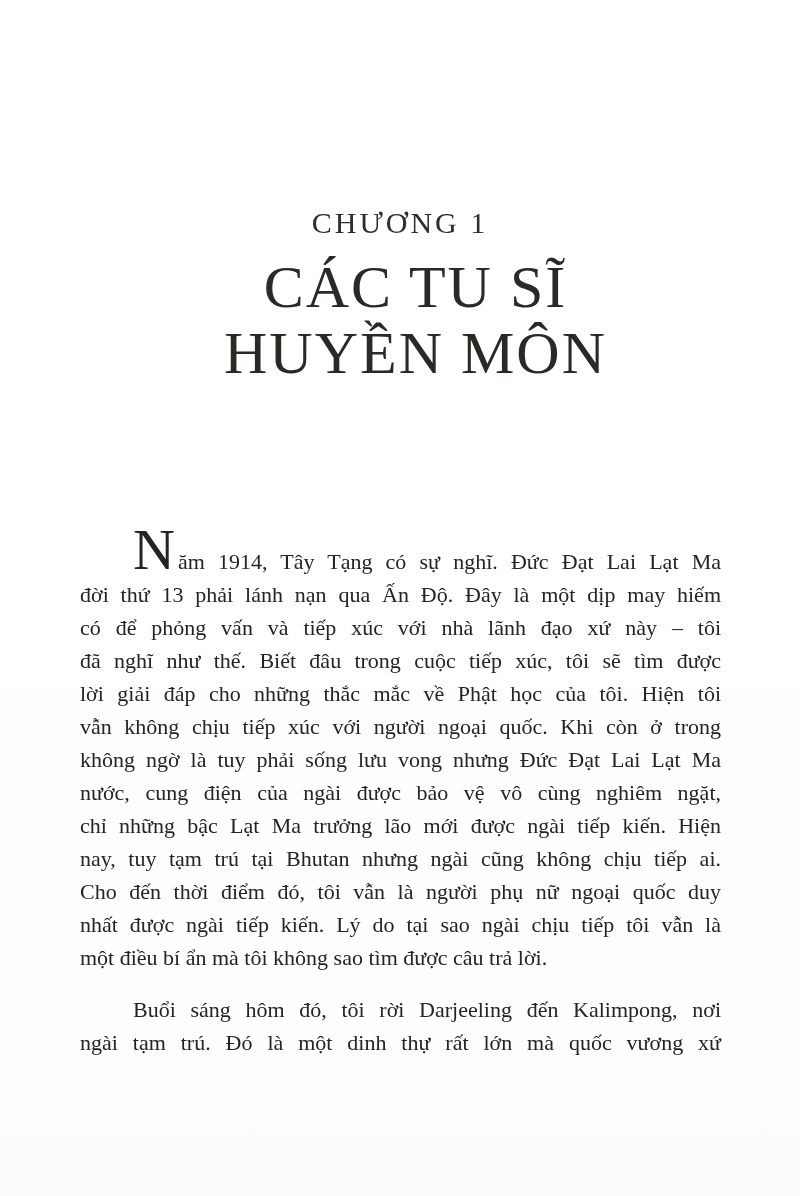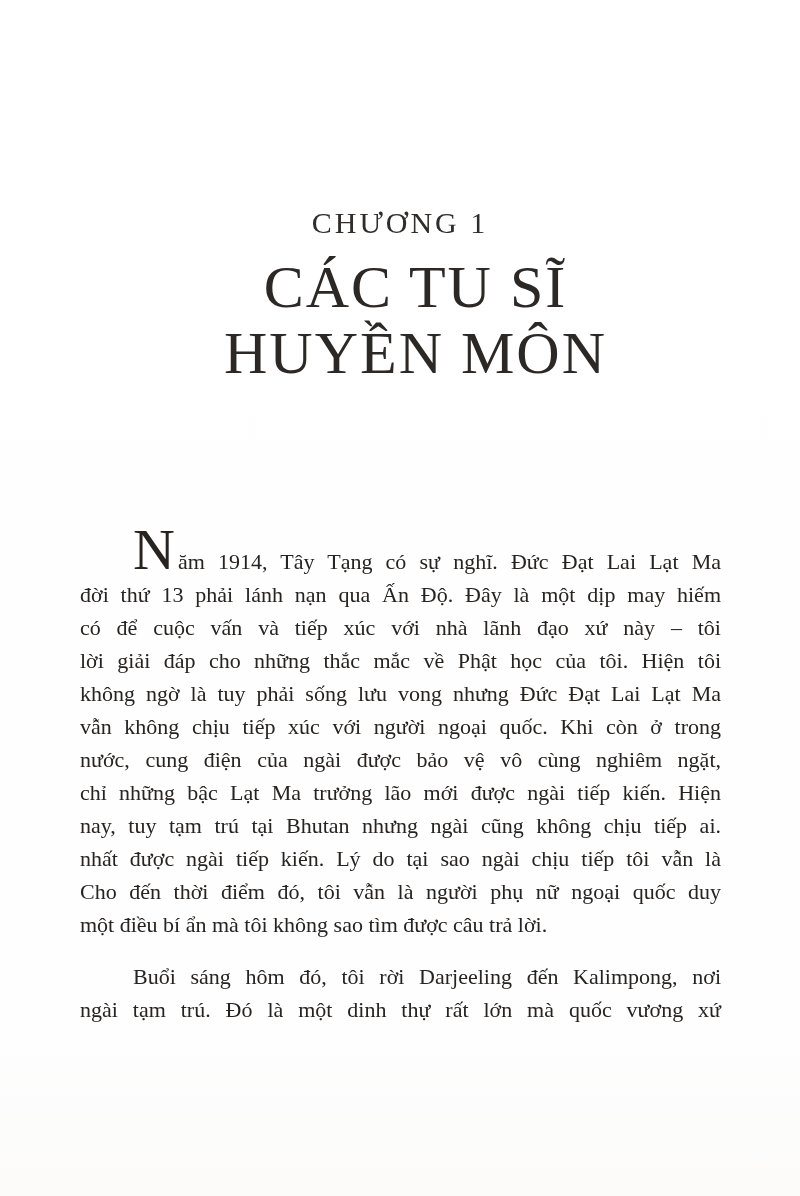--- a/index.html
+++ b/index.html
@@ -87,29 +87,30 @@
     <span class="title-line">HUYỀN MÔN</span>
   </h1>
 
   <div class="body-text">
 
     <div class="para para-1">
       <div class="line indent">
         <span class="dropcap">N</span><span>ăm 1914, Tây Tạng có sự nghĩ. Đức Đạt Lai Lạt Ma</span>
       </div>
       <div class="line">đời thứ 13 phải lánh nạn qua Ấn Độ. Đây là một dịp may hiếm</div>
-      <div class="line">có để cuộc vấn và tiếp xúc với nhà lãnh đạo xứ này – tôi</div>
+      <div class="line">có để phỏng vấn và tiếp xúc với nhà lãnh đạo xứ này – tôi</div>
+      <div class="line">đã nghĩ như thế. Biết đâu trong cuộc tiếp xúc, tôi sẽ tìm được</div>
       <div class="line">lời giải đáp cho những thắc mắc về Phật học của tôi. Hiện tôi</div>
+      <div class="line">vẫn không chịu tiếp xúc với người ngoại quốc. Khi còn ở trong</div>
       <div class="line">không ngờ là tuy phải sống lưu vong nhưng Đức Đạt Lai Lạt Ma</div>
-      <div class="line">vẫn không chịu tiếp xúc với người ngoại quốc. Khi còn ở trong</div>
       <div class="line">nước, cung điện của ngài được bảo vệ vô cùng nghiêm ngặt,</div>
       <div class="line">chỉ những bậc Lạt Ma trưởng lão mới được ngài tiếp kiến. Hiện</div>
       <div class="line">nay, tuy tạm trú tại Bhutan nhưng ngài cũng không chịu tiếp ai.</div>
+      <div class="line">Cho đến thời điểm đó, tôi vẫn là người phụ nữ ngoại quốc duy</div>
       <div class="line">nhất được ngài tiếp kiến. Lý do tại sao ngài chịu tiếp tôi vẫn là</div>
-      <div class="line">Cho đến thời điểm đó, tôi vẫn là người phụ nữ ngoại quốc duy</div>
       <div class="line last">một điều bí ẩn mà tôi không sao tìm được câu trả lời.</div>
     </div>
 
     <div class="para para-2">
       <div class="line indent">Buổi sáng hôm đó, tôi rời Darjeeling đến Kalimpong, nơi</div>
       <div class="line">ngài tạm trú. Đó là một dinh thự rất lớn mà quốc vương xứ</div>
     </div>
 
   </div>
 

